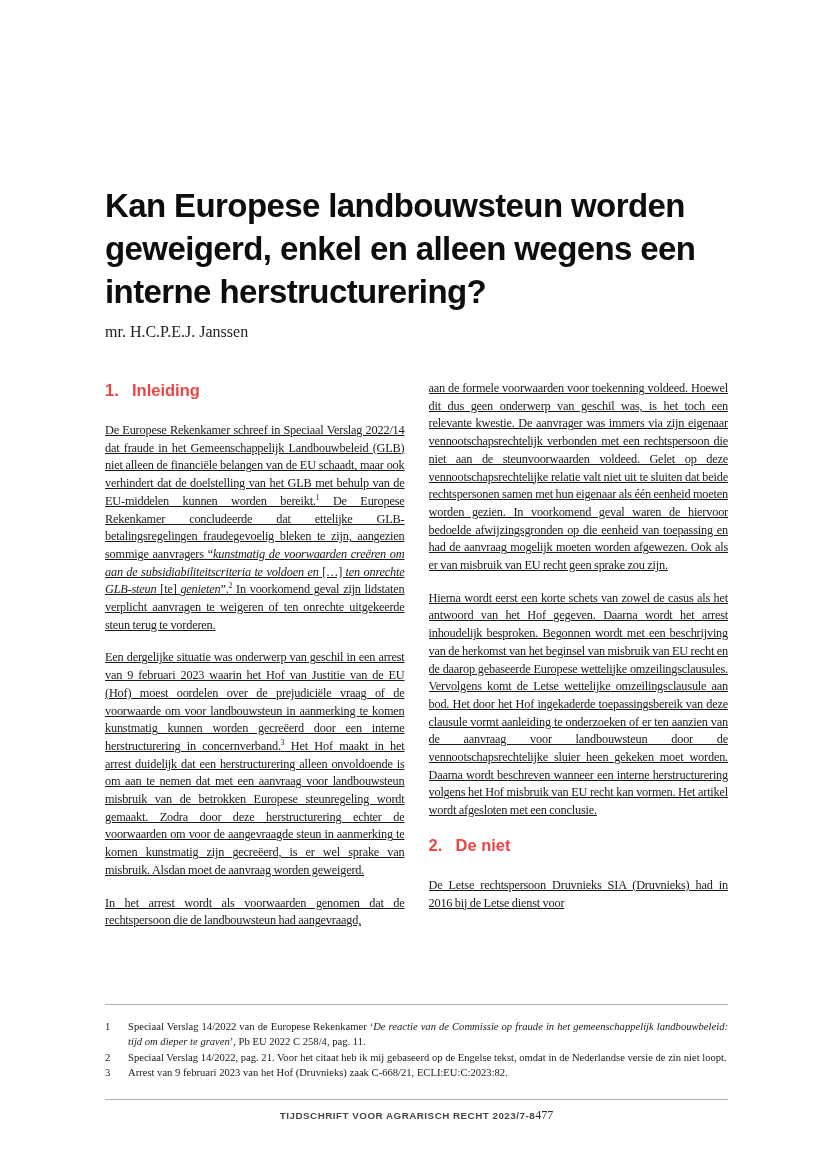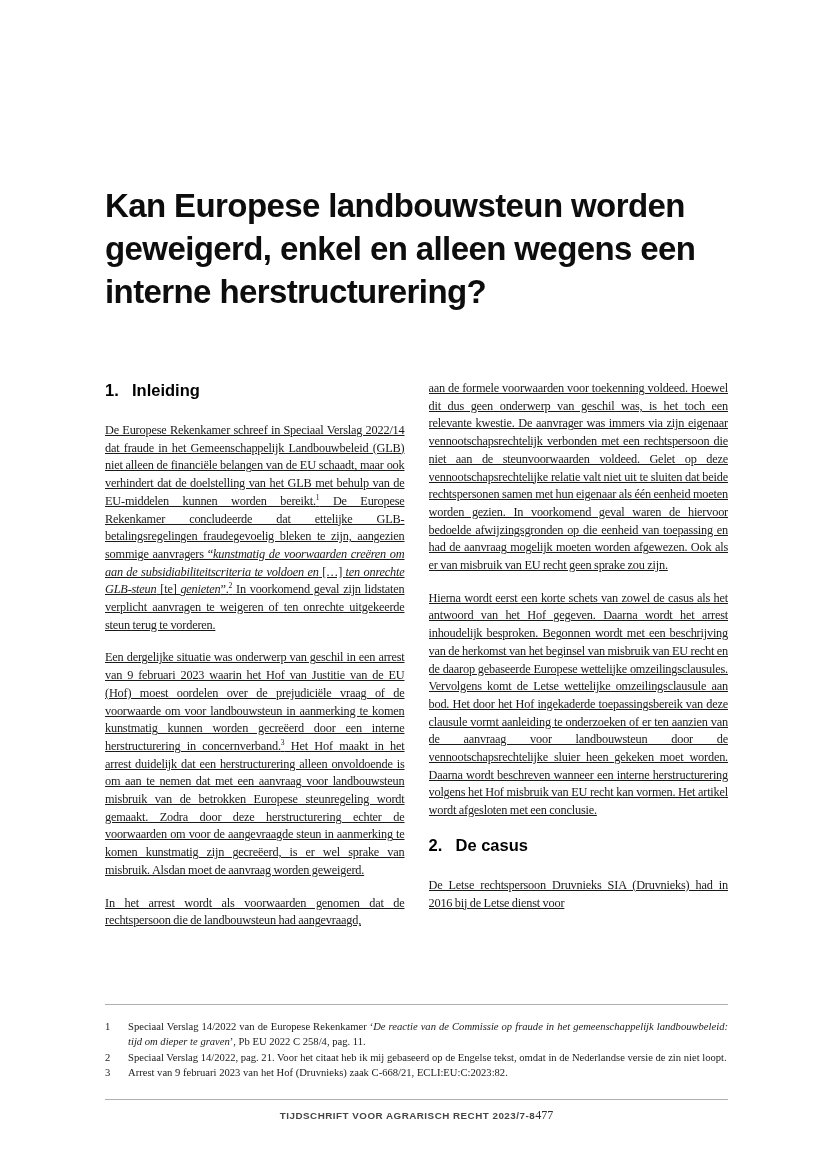--- a/index.html
+++ b/index.html
@@ -51,21 +51,21 @@
     width: 300px;
     height: 100%;
     overflow: hidden;
   }
   .section-heading {
     margin: 0 0 22px 0;
     font-family: "Liberation Sans", sans-serif;
     font-weight: bold;
     font-size: 16.5px;
     line-height: 20px;
-    color: #000000;
+    color: #ef4444;
   }
   .section-heading.not-first {
     margin-top: 8px;
   }
   .sec-num {
     display: inline-block;
     width: 27px;
   }
   .body-para {
     margin: 0 0 15px 0;
@@ -142,33 +142,34 @@
     color: #2a2a2a;
   }
 </style>
 </head>
 <body>
 
 <div class="page">
 
   <header class="article-header">
     <h1 class="article-title">Kan Europese landbouwsteun worden geweigerd, enkel en alleen wegens een interne herstructurering?</h1>
+    <p class="article-author">mr. H.C.P.E.J. Janssen</p>
   </header>
 
   <main class="columns">
     <div class="col col-left" id="left-column">
         <h2 class="section-heading"><span class="sec-num">1.</span><span>Inleiding</span></h2>
         <p class="body-para"><span>De Europese Rekenkamer schreef in Speciaal Verslag 2022/14 dat fraude in het Gemeenschappelijk Landbouwbeleid (GLB) niet alleen de financiële belangen van de EU schaadt, maar ook verhindert dat de doelstelling van het GLB met behulp van de EU-middelen kunnen worden bereikt.</span><sup>1</sup><span> De Europese Rekenkamer concludeerde dat ettelijke GLB-betalingsregelingen fraudegevoelig bleken te zijn, aangezien sommige aanvragers “</span><em>kunstmatig de voorwaarden creëren om aan de subsidiabiliteitscriteria te voldoen en</em><span> […] </span><em>ten onrechte GLB-steun</em><span> [te] </span><em>genieten</em><span>”.</span><sup>2</sup><span> In voorkomend geval zijn lidstaten verplicht aanvragen te weigeren of ten onrechte uitgekeerde steun terug te vorderen.</span></p>
         <p class="body-para"><span>Een dergelijke situatie was onderwerp van geschil in een arrest van 9 februari 2023 waarin het Hof van Justitie van de EU (Hof) moest oordelen over de prejudiciële vraag of de voorwaarde om voor landbouwsteun in aanmerking te komen kunstmatig kunnen worden gecreëerd door een interne herstructurering in concernverband.</span><sup>3</sup><span> Het Hof maakt in het arrest duidelijk dat een herstructurering alleen onvoldoende is om aan te nemen dat met een aanvraag voor landbouwsteun misbruik van de betrokken Europese steunregeling wordt gemaakt. Zodra door deze herstructurering echter de voorwaarden om voor de aangevraagde steun in aanmerking te komen kunstmatig zijn gecreëerd, is er wel sprake van misbruik. Alsdan moet de aanvraag worden geweigerd.</span></p>
         <p class="body-para"><span>In het arrest wordt als voorwaarden genomen dat de rechtspersoon die de landbouwsteun had aangevraagd,</span></p>
       </div>
     <div class="col col-right" id="right-column">
         <p class="body-para"><span>aan de formele voorwaarden voor toekenning voldeed. Hoewel dit dus geen onderwerp van geschil was, is het toch een relevante kwestie. De aanvrager was immers via zijn eigenaar vennootschapsrechtelijk verbonden met een rechtspersoon die niet aan de steunvoorwaarden voldeed. Gelet op deze vennootschapsrechtelijke relatie valt niet uit te sluiten dat beide rechtspersonen samen met hun eigenaar als één eenheid moeten worden gezien. In voorkomend geval waren de hiervoor bedoelde afwijzingsgronden op die eenheid van toepassing en had de aanvraag mogelijk moeten worden afgewezen. Ook als er van misbruik van EU recht geen sprake zou zijn.</span></p>
         <p class="body-para"><span>Hierna wordt eerst een korte schets van zowel de casus als het antwoord van het Hof gegeven. Daarna wordt het arrest inhoudelijk besproken. Begonnen wordt met een beschrijving van de herkomst van het beginsel van misbruik van EU recht en de daarop gebaseerde Europese wettelijke omzeilingsclausules. Vervolgens komt de Letse wettelijke omzeilingsclausule aan bod. Het door het Hof ingekaderde toepassingsbereik van deze clausule vormt aanleiding te onderzoeken of er ten aanzien van de aanvraag voor landbouwsteun door de vennootschapsrechtelijke sluier heen gekeken moet worden. Daarna wordt beschreven wanneer een interne herstructurering volgens het Hof misbruik van EU recht kan vormen. Het artikel wordt afgesloten met een conclusie.</span></p>
-        <h2 class="section-heading not-first"><span class="sec-num">2.</span><span>De casus</span></h2>
+        <h2 class="section-heading not-first"><span class="sec-num">2.</span><span>De niet</span></h2>
         <p class="body-para"><span>De Letse rechtspersoon Druvnieks SIA (Druvnieks) had in 2016 bij de Letse dienst voor</span></p>
       </div>
   </main>
 
   <div class="footnote-rule"></div>
 
   <section class="footnotes" id="footnotes">
       <div class="footnote">
         <span class="fn-num">1</span>
         <span class="fn-text"><span>Speciaal Verslag 14/2022 van de Europese Rekenkamer ‘</span><em>De reactie van de Commissie op fraude in het gemeenschappelijk landbouwbeleid: tijd om dieper te graven</em><span>’, Pb EU 2022 C 258/4, pag. 11.</span></span>

